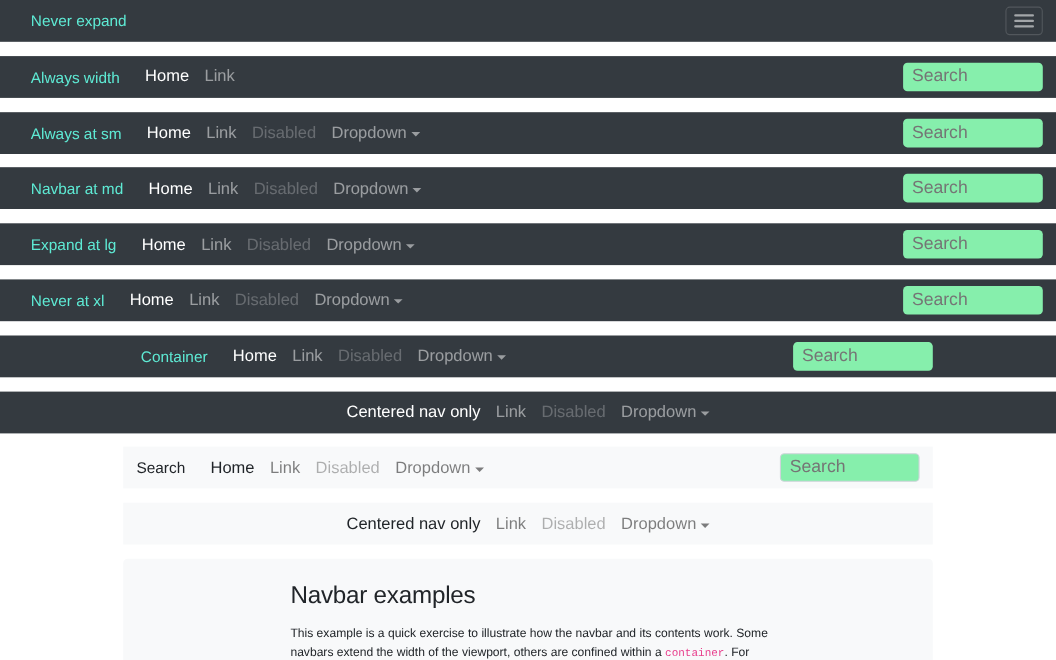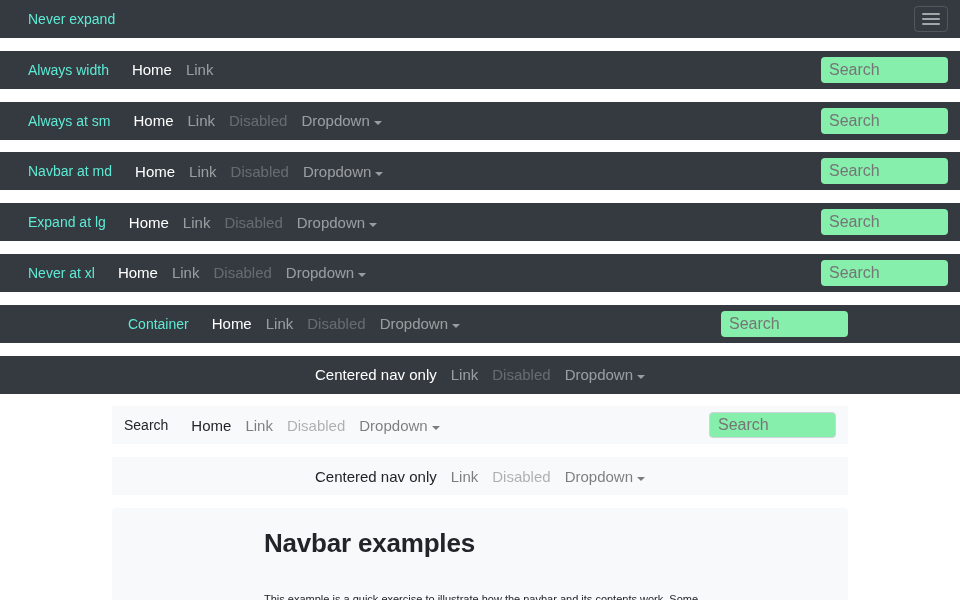--- a/index.html
+++ b/index.html
@@ -51,22 +51,22 @@
     display: flex; flex-direction: column; justify-content: center; align-items: center;
     gap: 3px; cursor: pointer;
   }
   .toggler .bar { width: 18px; height: 2px; background: rgba(255,255,255,.55); border-radius: 1px; }
   .jumbotron {
     width: 736px; margin: 0 auto; background: #f8f9fa; border-radius: 4px;
     padding: 20px 32px 60px; height: 180px;
   }
   .jumbo-col { width: 448px; margin-left: 120px; }
   .page-title {
-    font-size: 26px; font-weight: 700; line-height: 1.2;
-    margin: 0 0 32px; color: #212529; letter-spacing: -0.2px;
+    font-size: 22px; font-weight: 400; line-height: 1.2;
+    margin: 0 0 14px; color: #212529; letter-spacing: -0.2px;
   }
   .intro { font-size: 11px; line-height: 1.5; margin: 0; color: #212529; }
   .code {
     font-family: "Liberation Mono", monospace;
     font-size: 10px; color: #e83e8c;
   }
 </style>
 </head>
 <body>
 

